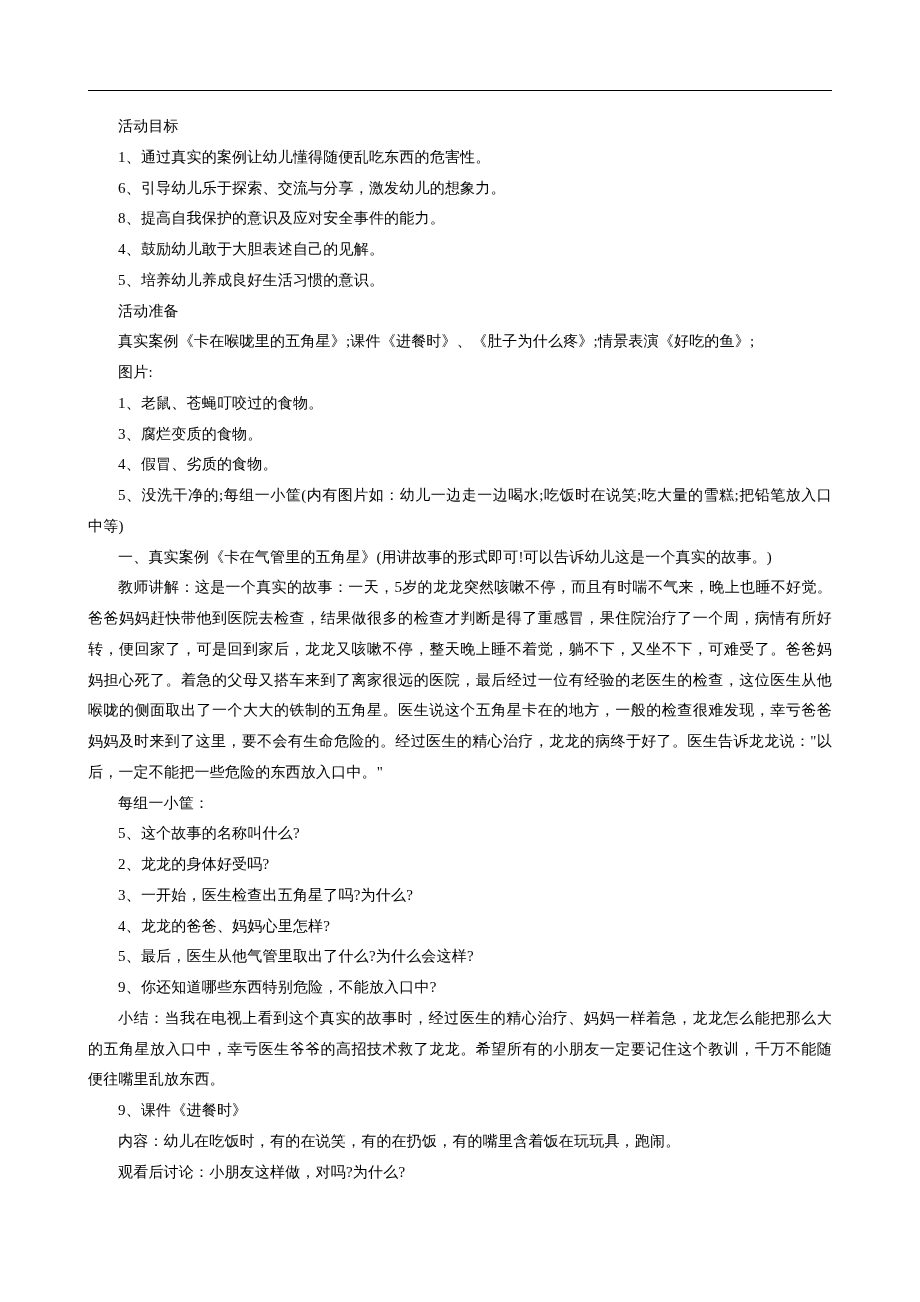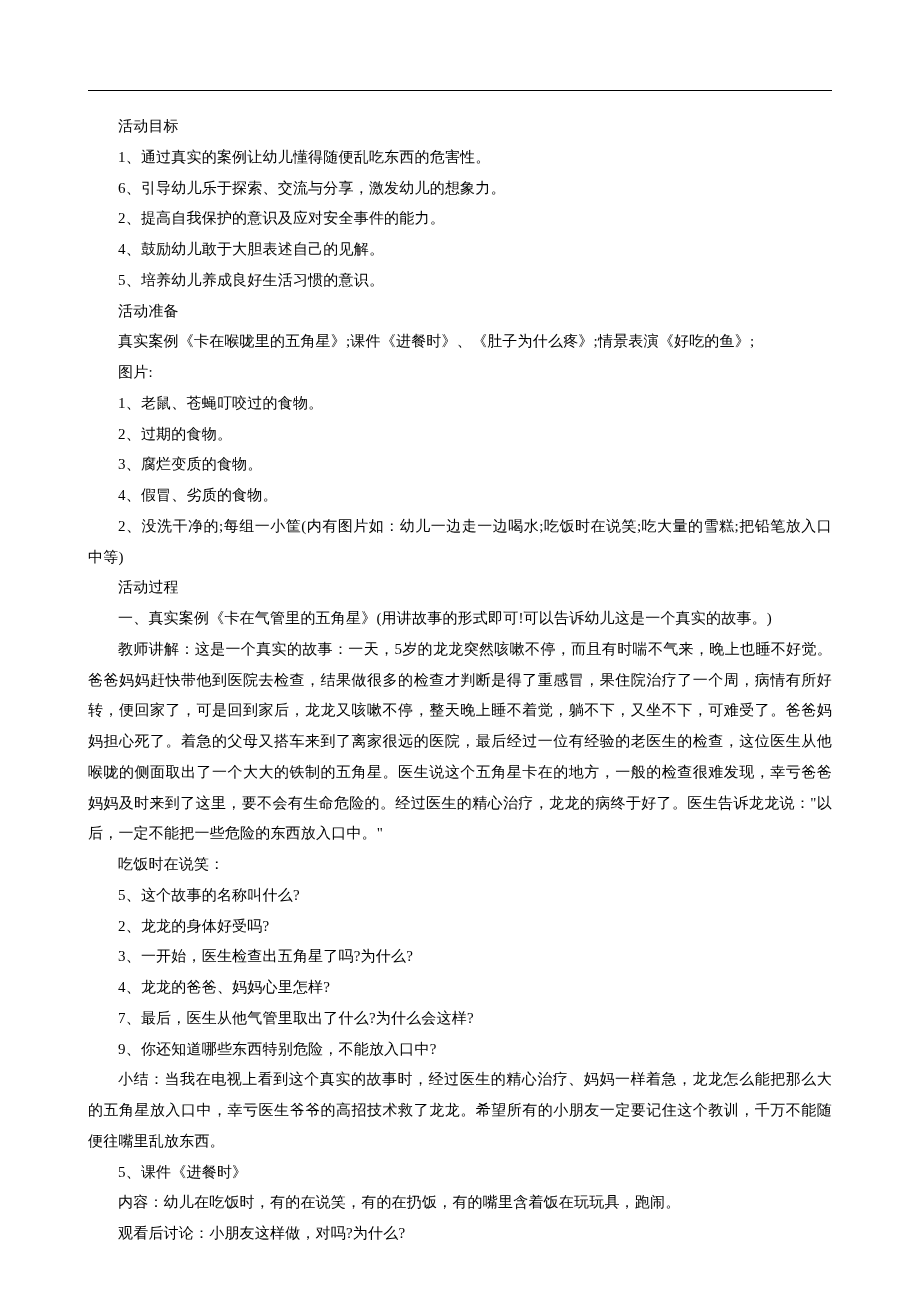--- a/index.html
+++ b/index.html
@@ -30,39 +30,37 @@
 </style>
 </head>
 <body>
 
 <div class="page">
   <hr class="hr-line">
   <div id="content">
       <p class="para">活动目标</p>
       <p class="para">1、通过真实的案例让幼儿懂得随便乱吃东西的危害性。</p>
       <p class="para">6、引导幼儿乐于探索、交流与分享，激发幼儿的想象力。</p>
-      <p class="para">2、提高自我保护的意识及应对安全事件的能力。</p>
+      <p class="para">8、提高自我保护的意识及应对安全事件的能力。</p>
       <p class="para">4、鼓励幼儿敢于大胆表述自己的见解。</p>
       <p class="para">5、培养幼儿养成良好生活习惯的意识。</p>
       <p class="para">活动准备</p>
       <p class="para">真实案例《卡在喉咙里的五角星》;课件《进餐时》、《肚子为什么疼》;情景表演《好吃的鱼》;</p>
       <p class="para">图片:</p>
       <p class="para">1、老鼠、苍蝇叮咬过的食物。</p>
-      <p class="para">2、过期的食物。</p>
       <p class="para">3、腐烂变质的食物。</p>
       <p class="para">4、假冒、劣质的食物。</p>
-      <p class="para">2、没洗干净的;每组一小筐(内有图片如：幼儿一边走一边喝水;吃饭时在说笑;吃大量的雪糕;把铅笔放入口中等)</p>
-      <p class="para">活动过程</p>
+      <p class="para">5、没洗干净的;每组一小筐(内有图片如：幼儿一边走一边喝水;吃饭时在说笑;吃大量的雪糕;把铅笔放入口中等)</p>
       <p class="para">一、真实案例《卡在气管里的五角星》(用讲故事的形式即可!可以告诉幼儿这是一个真实的故事。)</p>
       <p class="para">教师讲解：这是一个真实的故事：一天，5岁的龙龙突然咳嗽不停，而且有时喘不气来，晚上也睡不好觉。爸爸妈妈赶快带他到医院去检查，结果做很多的检查才判断是得了重感冒，果住院治疗了一个周，病情有所好转，便回家了，可是回到家后，龙龙又咳嗽不停，整天晚上睡不着觉，躺不下，又坐不下，可难受了。爸爸妈妈担心死了。着急的父母又搭车来到了离家很远的医院，最后经过一位有经验的老医生的检查，这位医生从他喉咙的侧面取出了一个大大的铁制的五角星。医生说这个五角星卡在的地方，一般的检查很难发现，幸亏爸爸妈妈及时来到了这里，要不会有生命危险的。经过医生的精心治疗，龙龙的病终于好了。医生告诉龙龙说："以后，一定不能把一些危险的东西放入口中。"</p>
-      <p class="para">吃饭时在说笑：</p>
+      <p class="para">每组一小筐：</p>
       <p class="para">5、这个故事的名称叫什么?</p>
       <p class="para">2、龙龙的身体好受吗?</p>
       <p class="para">3、一开始，医生检查出五角星了吗?为什么?</p>
       <p class="para">4、龙龙的爸爸、妈妈心里怎样?</p>
-      <p class="para">7、最后，医生从他气管里取出了什么?为什么会这样?</p>
+      <p class="para">5、最后，医生从他气管里取出了什么?为什么会这样?</p>
       <p class="para">9、你还知道哪些东西特别危险，不能放入口中?</p>
       <p class="para">小结：当我在电视上看到这个真实的故事时，经过医生的精心治疗、妈妈一样着急，龙龙怎么能把那么大的五角星放入口中，幸亏医生爷爷的高招技术救了龙龙。希望所有的小朋友一定要记住这个教训，千万不能随便往嘴里乱放东西。</p>
-      <p class="para">5、课件《进餐时》</p>
+      <p class="para">9、课件《进餐时》</p>
       <p class="para">内容：幼儿在吃饭时，有的在说笑，有的在扔饭，有的嘴里含着饭在玩玩具，跑闹。</p>
       <p class="para">观看后讨论：小朋友这样做，对吗?为什么?</p>
     </div>
 </div>
 
 </body></html>

